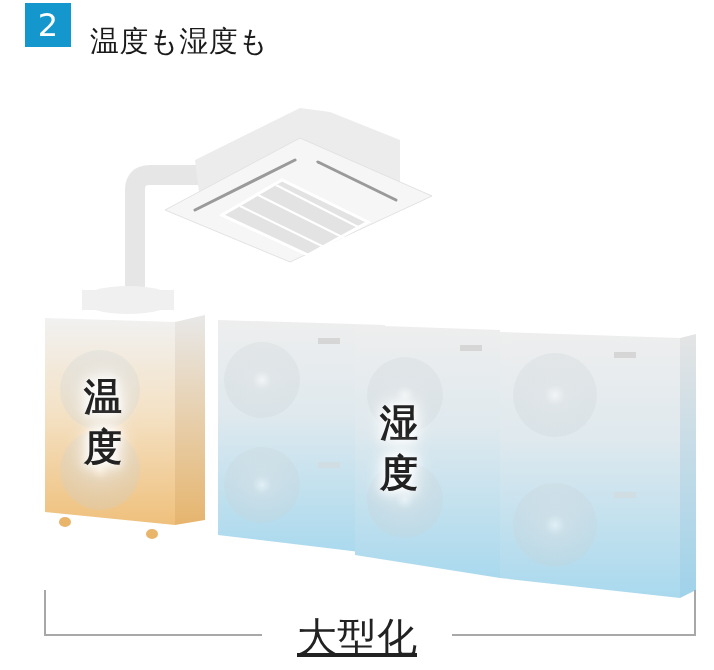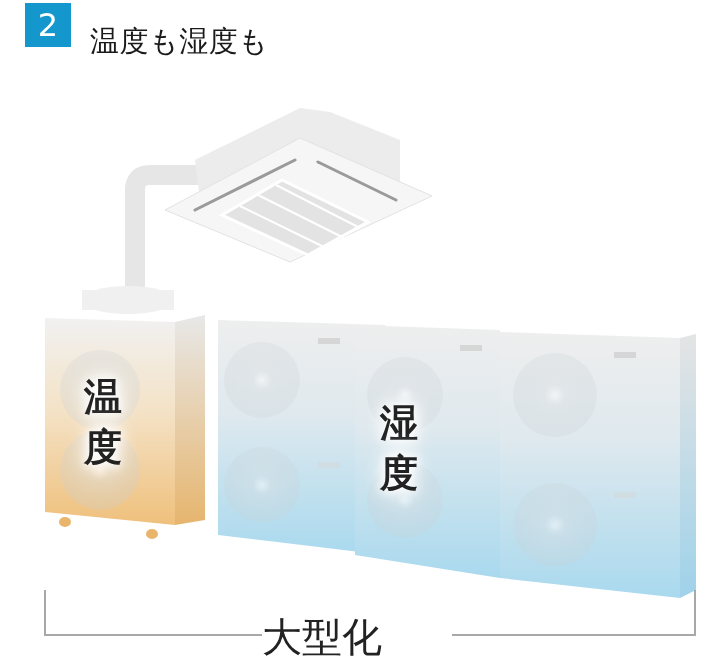--- a/index.html
+++ b/index.html
@@ -4,21 +4,21 @@
 <style>
   html,body{margin:0;padding:0;background:#fff;}
   body{width:714px;height:670px;position:relative;overflow:hidden;font-family:"DejaVu Sans","Liberation Sans",sans-serif;}
   .badge{position:absolute;left:25px;top:3px;width:46px;height:44px;background:#1497cd;color:#fff;font-size:32px;line-height:44px;text-align:center;}
   .title{position:absolute;left:90px;top:2px;font-size:29px;line-height:40px;color:#1a1a1a;letter-spacing:0.5px;margin-top:19px;}
   .title div{white-space:nowrap;}
   .illus{position:absolute;left:0;top:0;width:714px;height:670px;}
   .label-vert{position:absolute;font-weight:bold;font-size:38px;line-height:50px;color:#222;text-align:center;width:50px;
     text-shadow:0 0 8px #fff,0 0 14px #fff,0 0 20px #fff,0 0 26px #fff;}
   .bracket{position:absolute;left:44px;top:590px;width:652px;height:46px;border-left:2px solid #a8a8a8;border-right:2px solid #a8a8a8;border-bottom:2px solid #a8a8a8;box-sizing:border-box;}
-  .bracket-label{position:absolute;left:262px;top:612px;width:190px;text-align:left;background:#fff;font-size:40px;line-height:50px;color:#222;}
+  .bracket-label{position:absolute;left:262px;top:612px;width:190px;text-align:center;background:#fff;font-size:40px;line-height:50px;color:#222;text-decoration:underline;}
 </style>
 </head>
 <body>
 
 <div class="badge">2</div>
 <div class="title">
   <div>温度も湿度も</div>
 </div>
 
 <svg class="illus" viewBox="0 0 714 670" xmlns="http://www.w3.org/2000/svg">

